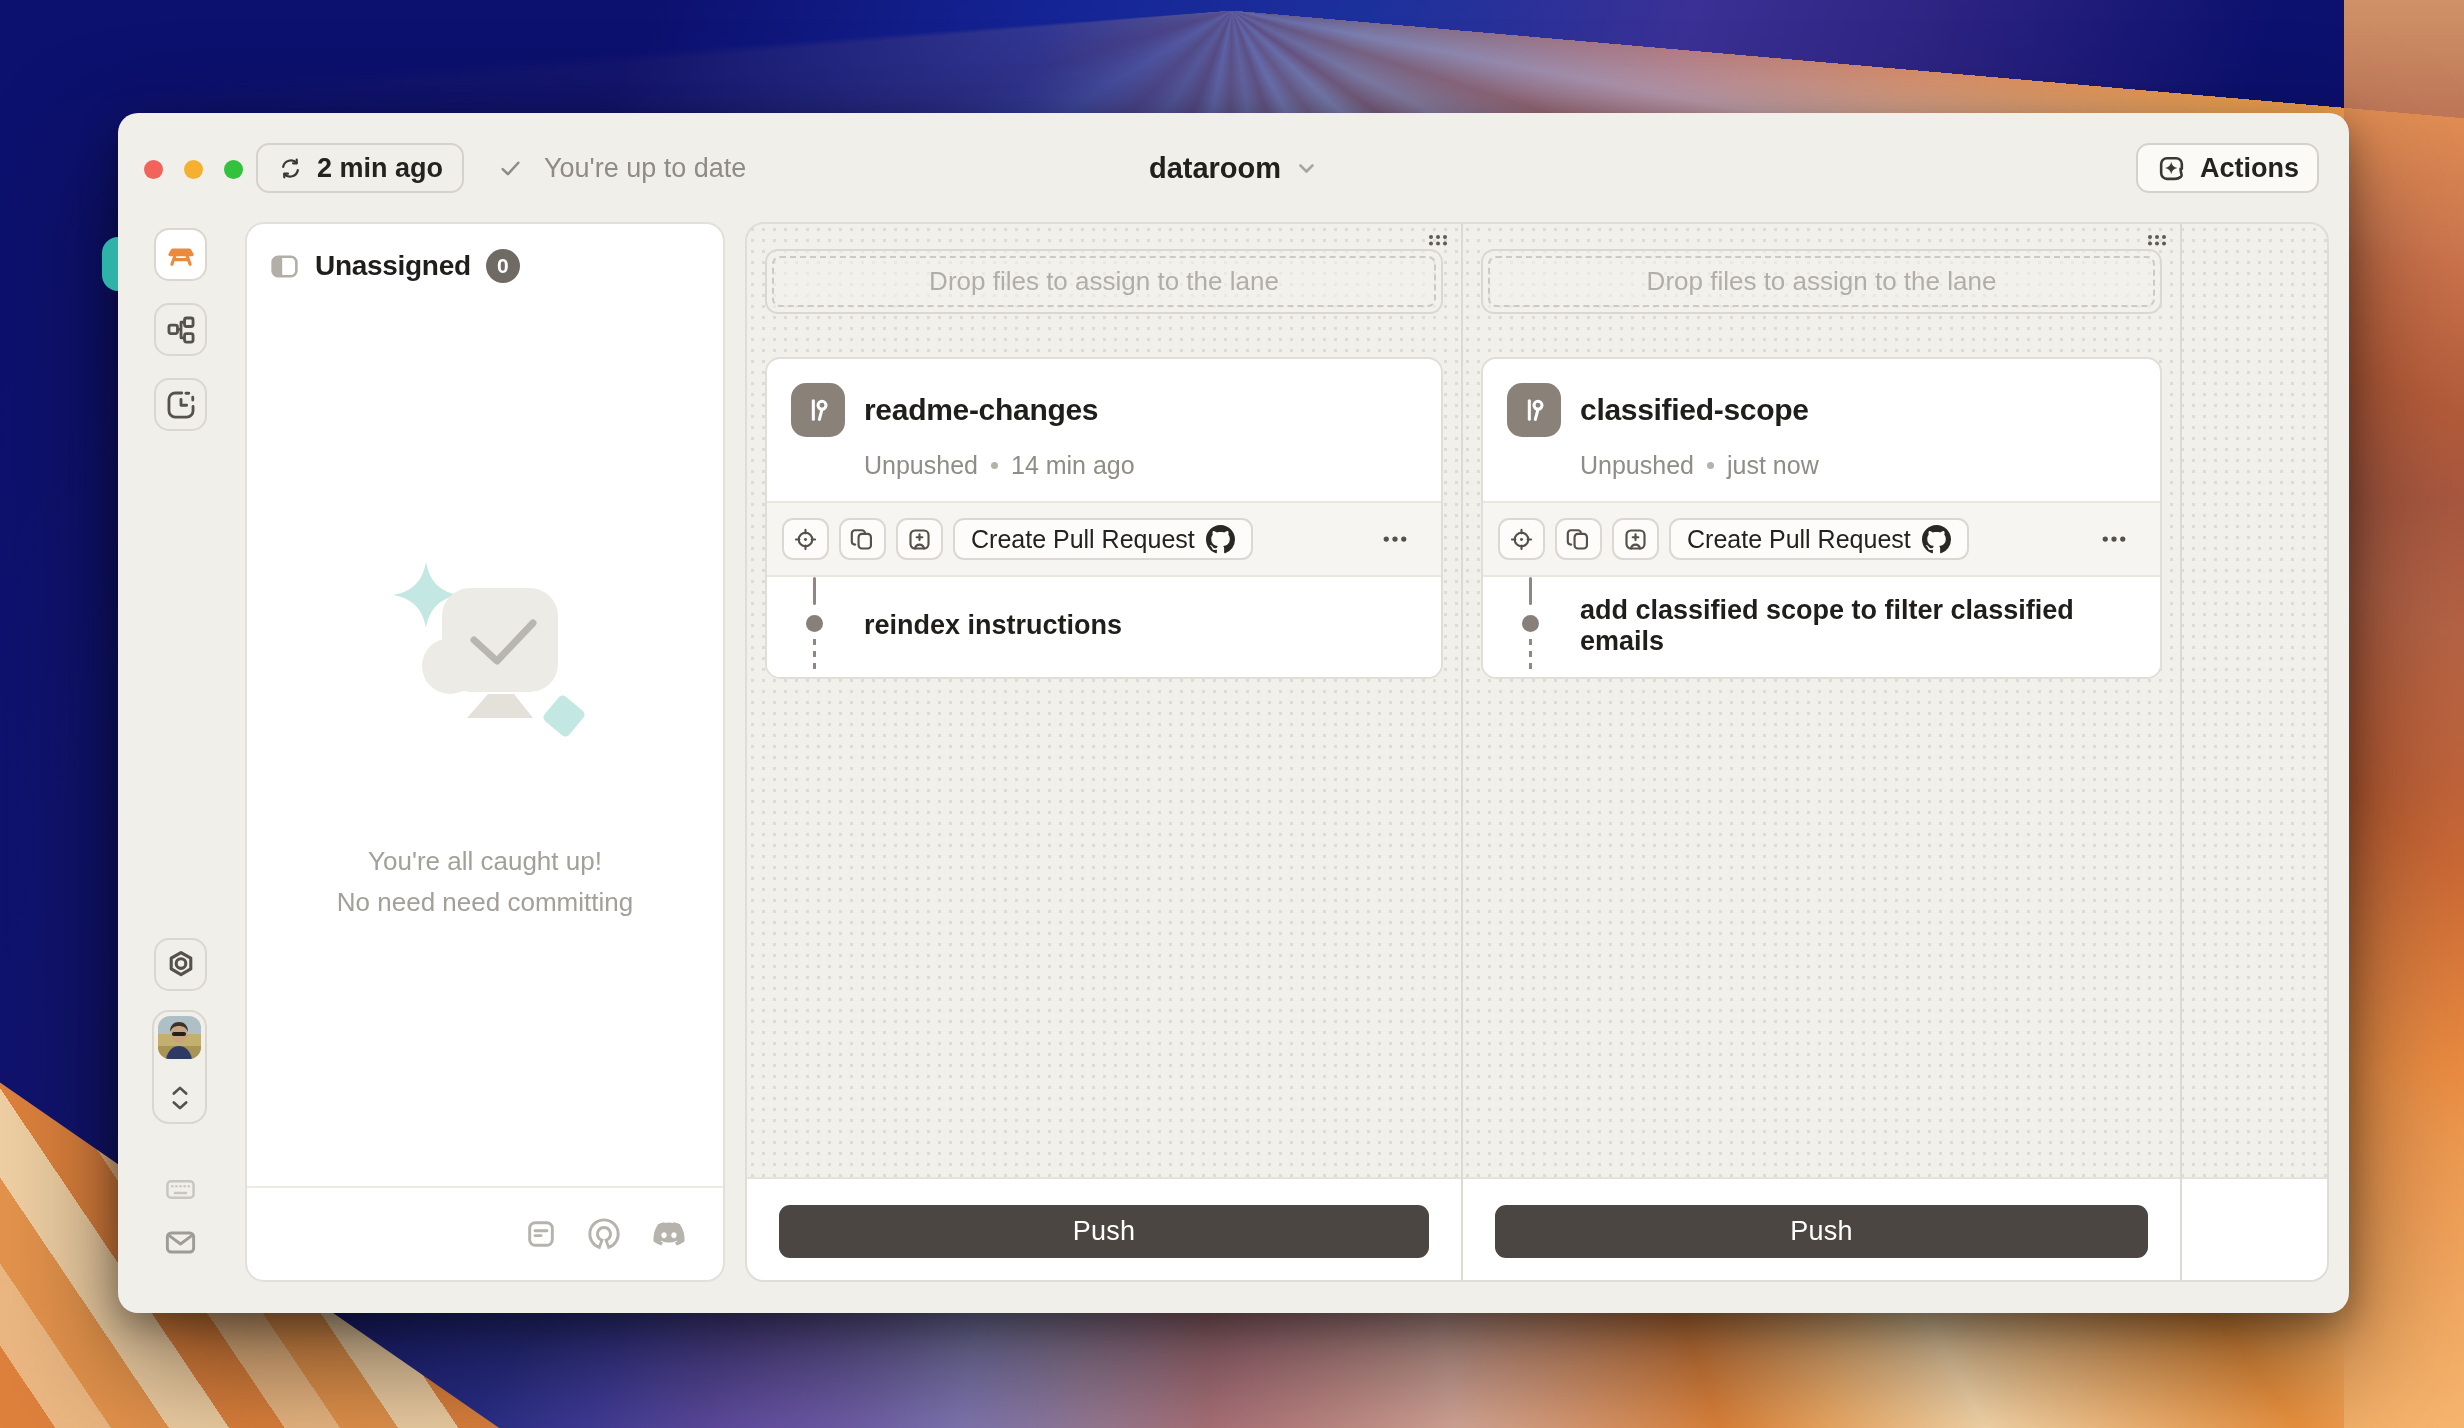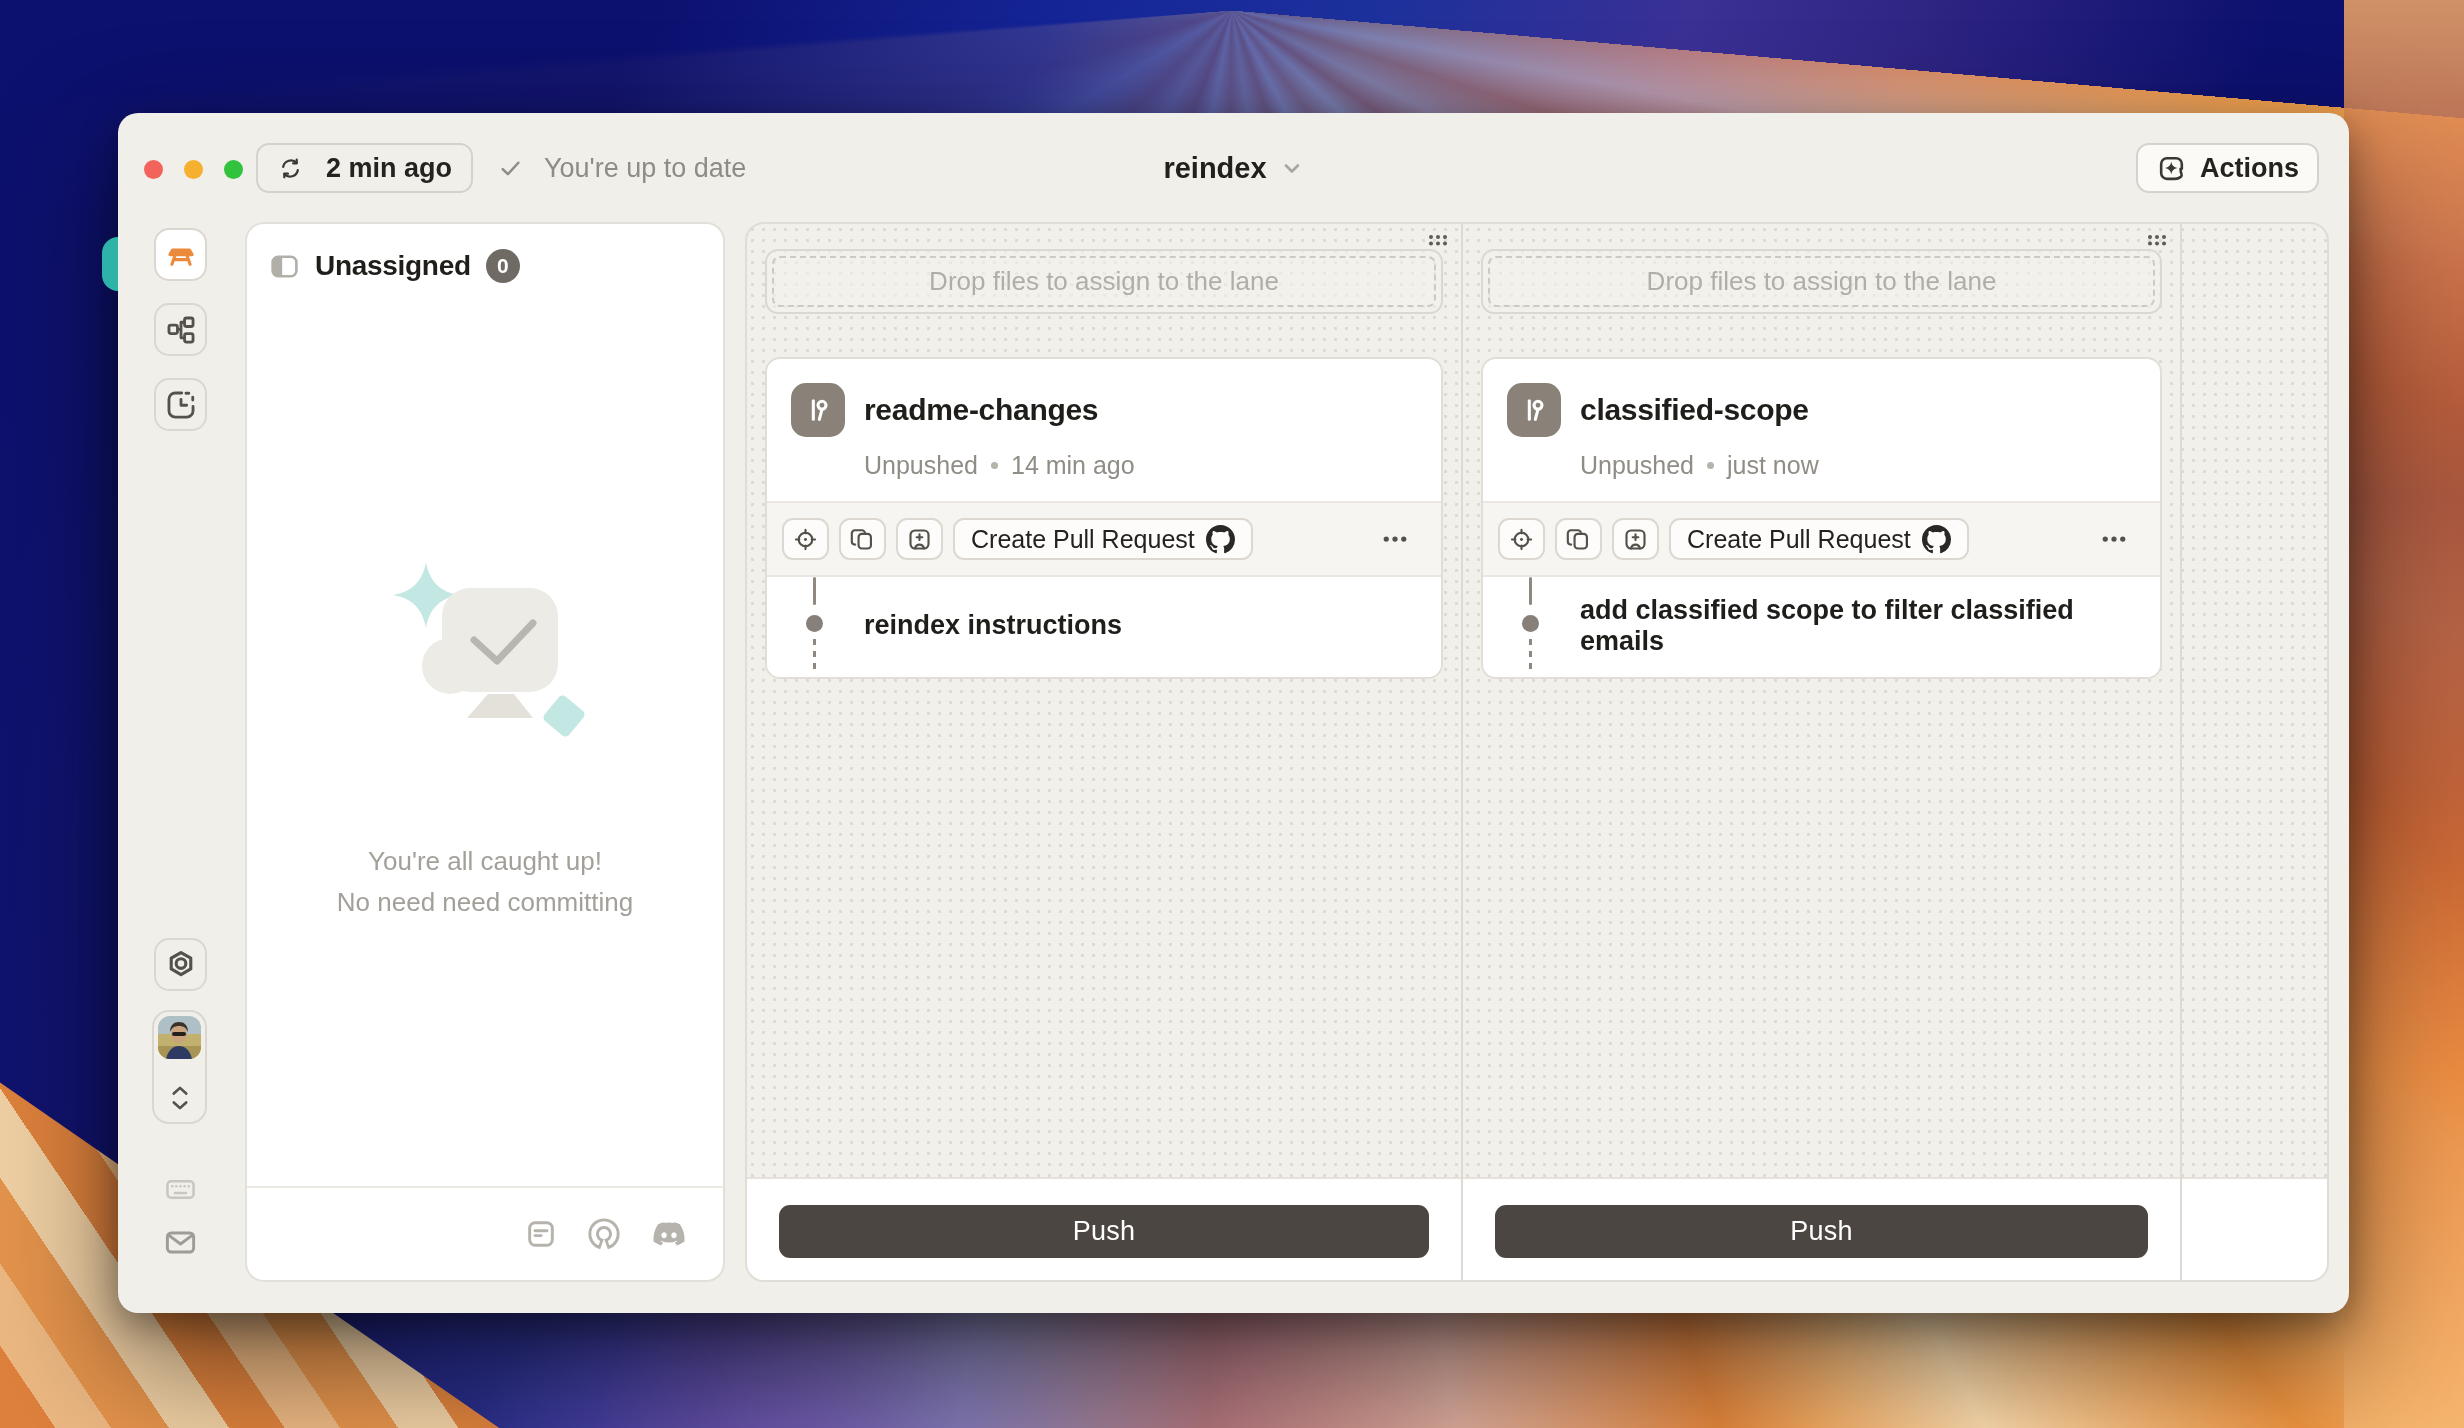--- a/index.html
+++ b/index.html
@@ -34,21 +34,21 @@
 
   .teal-tab { position:absolute; left:-16px; top:124px; width:16px; height:54px;
     background:#2eb3a8; border-radius:27px 0 0 27px; }
 
   
   .traffic { position:absolute; top:47px; left:26px; display:flex; gap:21px; }
   .light { width:19px; height:19px; border-radius:50%; }
   .light.red{ background:#f2635c; } .light.yellow{ background:#f5b02f; } .light.green{ background:#32c23d; }
 
   .fetch-btn { position:absolute; left:138px; top:30px; height:50px; padding:0 19px;
-    border:2px solid #d6d2cb; border-radius:13px; display:flex; gap:22px; align-items:center;
+    border:2px solid #d6d2cb; border-radius:13px; display:flex; gap:13px; align-items:center;
     font-size:27px; font-weight:600; color:#24231f; cursor:pointer; }
   .sync-status { position:absolute; left:380px; top:30px; height:50px; display:flex; gap:21px;
     align-items:center; color:#8f8b85; font-size:27px; }
   .project { position:absolute; left:50%; transform:translateX(-50%); top:30px; height:50px;
     display:flex; align-items:center; gap:13px; font-size:29px; font-weight:700; color:#21201c; cursor:pointer; }
   .actions-btn { position:absolute; right:30px; top:30px; height:50px; padding:0 18px;
     border:2px solid #d6d2cb; border-radius:13px; background:#fbfaf7; display:flex; gap:13px;
     align-items:center; font-size:27px; font-weight:600; color:#24231f; cursor:pointer; }
 
   
@@ -163,21 +163,21 @@
     <div class="sync-status">
       <span style="display:flex">
         <svg width="25" height="25" viewBox="0 0 24 24" fill="none" stroke="#8f8b85" stroke-width="2.4" stroke-linecap="round" stroke-linejoin="round">
           <path d="M4.5 12.5l5 5 10-11"></path>
         </svg>
       </span>
       <span>You're up to date</span>
     </div>
 
     <div class="project">
-      <span>reindex</span>
+      <span>dataroom</span>
       <span style="display:flex">
         <svg width="24" height="24" viewBox="0 0 24 24" fill="none" stroke="#a9a6a0" stroke-width="2.6" stroke-linecap="round" stroke-linejoin="round">
           <path d="M6 9.5l6 6 6-6"></path>
         </svg>
       </span>
     </div>
 
     <div class="actions-btn">
       <span style="display:flex">
         <svg width="31" height="31" viewBox="0 0 24 24" fill="none">

